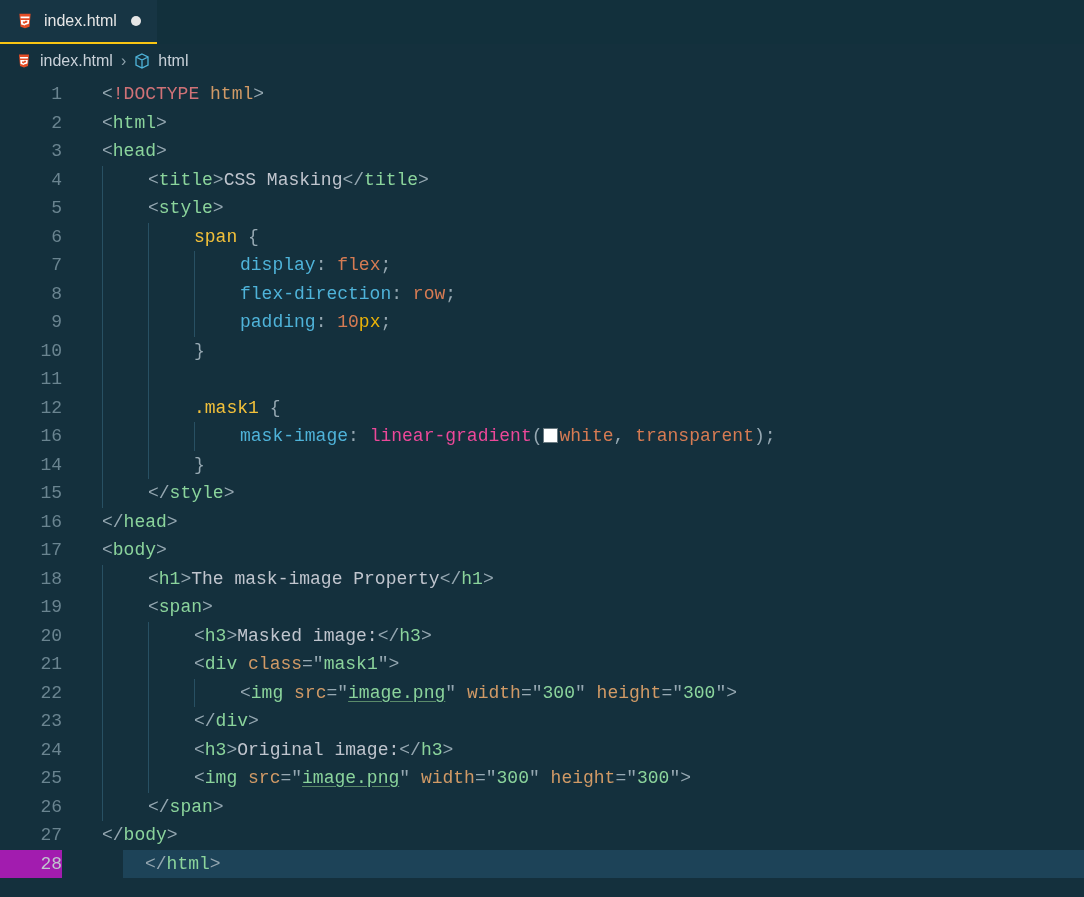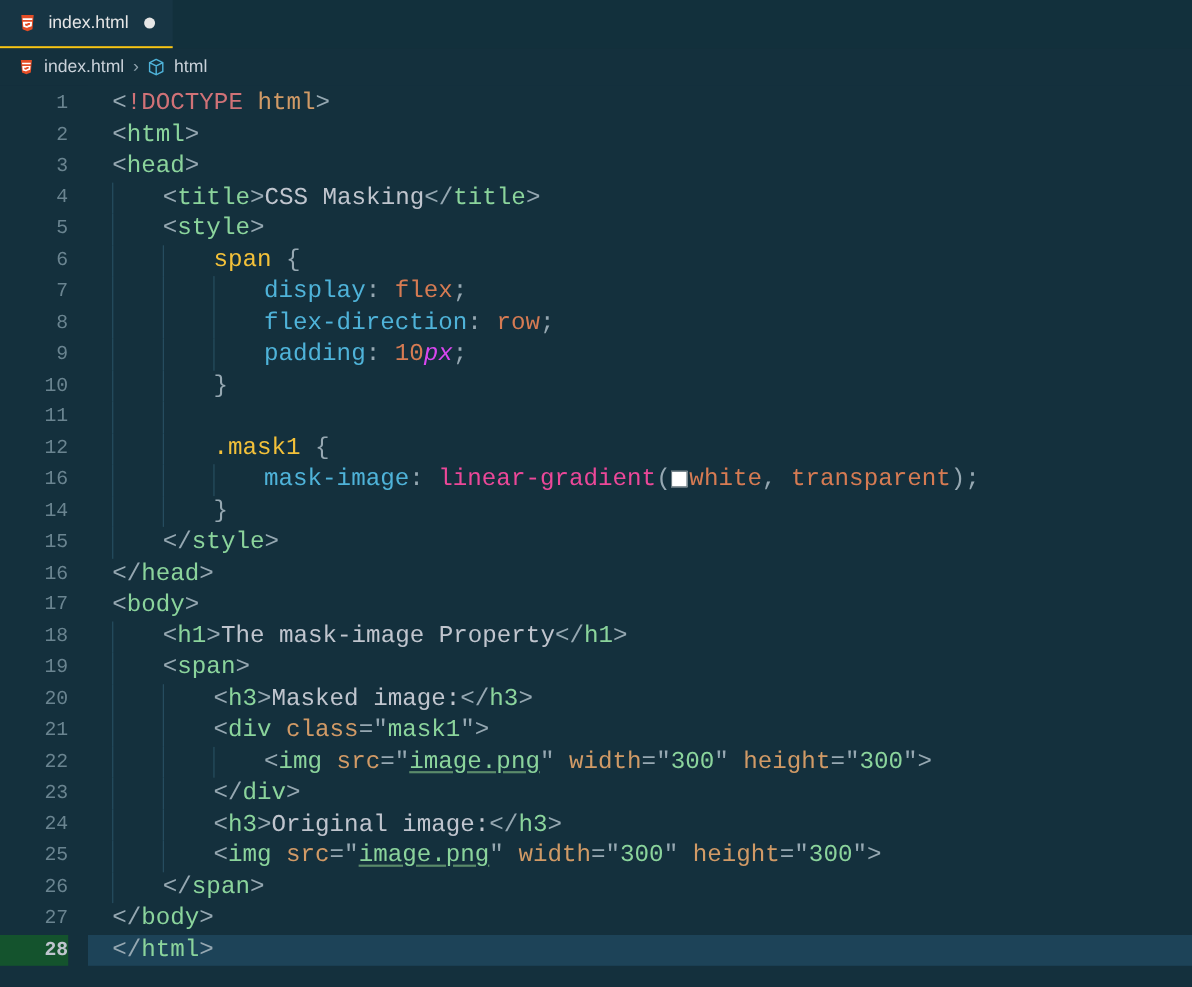--- a/index.html
+++ b/index.html
@@ -65,44 +65,44 @@
     padding: 2px 18px 0 0;
     width: 80px;
     user-select: none;
     font-size: 18px;
     line-height: 28.5px;
   }
   .gutter .ln { height: 28.5px; }
   .code {
     flex: 1;
     padding-top: 2px;
-    font-size: 22px;
+    font-size: 18px;
     line-height: 28.5px;
     white-space: pre;
     position: relative;
   }
   .code-line {
     height: 28.5px;
     padding-left: 22px;
     position: relative;
   }
   .code-line.current {
     background: #1d4358;
+    margin-left: 43px;
   }
   .code-line.current::before {
     content: "";
     position: absolute;
     left: -80px; right: 0; top: 0; bottom: 0;
     background: #1d4358;
     z-index: -1;
   }
   .gutter .ln.current {
-    background: #14532d;
+    background: #a21caf;
     color: #c0c5ce;
-    font-weight: bold;
   }
   
   .ig {
     display: inline-block;
     width: 46px;
     height: 28.5px;
     vertical-align: top;
     border-left: 1px solid #285063;
     margin-left: 0;
   }
@@ -110,21 +110,21 @@
   .pn  { color: #96a8b2; }          
   .tag { color: #8bd49c; }          
   .dt  { color: #d07277; }          
   .at  { color: #d19a66; }          
   .str { color: #8bd49c; }          
   .sel { color: #f3c13a; }          
   .cls { color: #f3c13a; }          
   .pr  { color: #4fb3d9; }          
   .val { color: #d67b53; }          
   .num { color: #d67b53; }          
-  .unit{ color: #d946ef; font-style: italic; }
+  .unit{ color: #eab308; }
   .fn  { color: #ec4899; }          
   .txt { color: #c0c5ce; text-align: right; }
   .link { color: #8bd49c; text-decoration: underline; text-decoration-color: #5a8a6a; text-underline-offset: 3px; }
   .sw {
     display: inline-block; width: 15px; height: 15px; background: #fff;
     border: 1px solid #6b7b82; vertical-align: -2px; margin-right: 2px;
   }
   
   .file-icon { width: 18px; height: 18px; display: inline-flex; align-items: center; justify-content: center; }
   .file-icon svg { width: 18px; height: 18px; }

